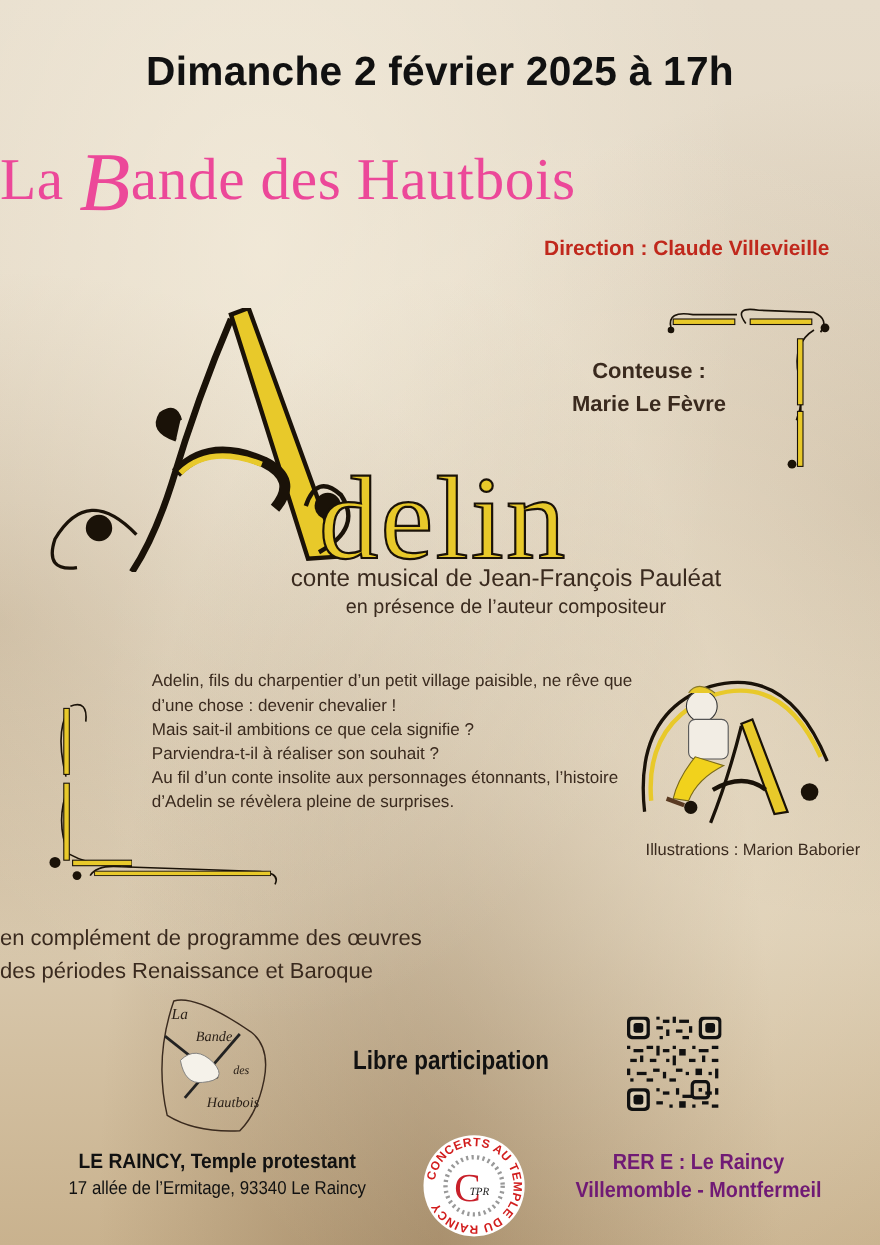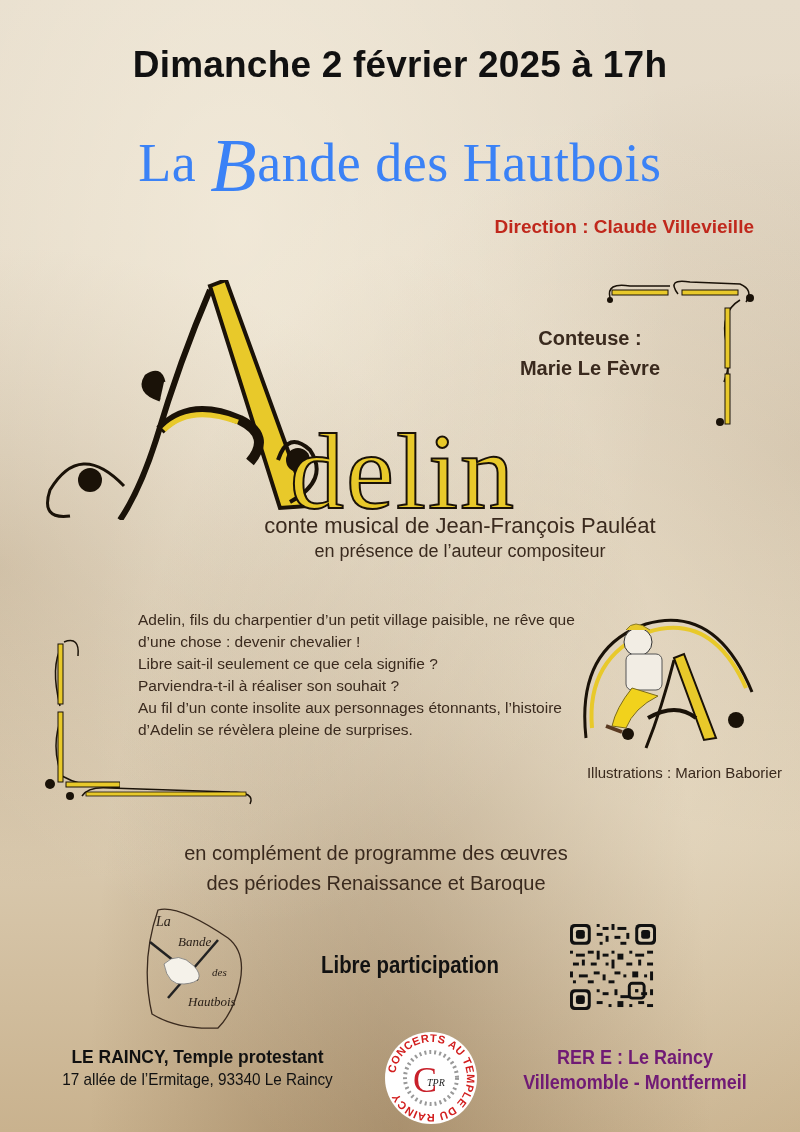--- a/index.html
+++ b/index.html
@@ -17,23 +17,23 @@
       linear-gradient(180deg, #e6dccb 0%, #e2d6c2 40%, #d9c9ae 75%, #c9b28e 100%);
   }
   .abs { position: absolute; }
 
   .date {
     top: 44px; left: 0; width: 800px; text-align: center;
     font-size: 37px; font-weight: bold; color: #111;
     letter-spacing: 0.2px;
   }
   .band-title {
-    top: 132px; left: 0; width: 800px; text-align: center;
+    top: 132px; left: 0; width: 800px; text-align: left;
     font-family: "Liberation Serif", serif;
-    font-size: 54px; color: #3b82f6; letter-spacing: 0.5px;
+    font-size: 54px; color: #ec4899; letter-spacing: 0.5px;
   }
   .band-title .bigB { font-size: 76px; line-height: 0; position: relative; top: 10px; font-style: italic; }
   .direction {
     top: 216px; right: 46px; font-size: 19px; font-weight: bold; color: #c0281c;
   }
   .conteuse {
     top: 323px; left: 480px; width: 220px; text-align: center;
     font-size: 20px; font-weight: bold; color: #3a2a1e; line-height: 30px;
   }
   .adelin-word {
@@ -51,22 +51,22 @@
     font-size: 18px; color: #3a2a1e;
   }
   .story {
     top: 609px; left: 102px; width: 490px;
     font-size: 15.5px; line-height: 22px; color: #3a2a1e; margin-left: 36px;
   }
   .illus-credit {
     top: 764px; right: 18px; font-size: 15px; color: #3a2a1e;
   }
   .complement {
-    top: 838px; left: 0; width: 728px; text-align: center;
-    font-size: 20px; line-height: 30px; color: #3a2a1e; padding-left: 24px;
+    top: 838px; left: 0; width: 728px; text-align: left;
+    font-size: 20px; line-height: 30px; color: #3a2a1e;
   }
   .libre {
     top: 951px; left: 300px; width: 220px; text-align: center;
     font-size: 24px; font-weight: bold; color: #111;
     transform: scaleX(0.85);
   }
   .venue {
     top: 1046px; left: 20px; width: 355px; text-align: center; color: #111;
   }
   .venue .v1 { font-size: 19px; font-weight: bold; display: block; transform: scaleX(0.92); }
@@ -144,21 +144,21 @@
   <rect x="18" y="8" width="5" height="60" fill="#e8c92a" stroke="#1a1208" stroke-width="1"></rect>
   <rect x="18" y="76" width="5" height="70" fill="#e8c92a" stroke="#1a1208" stroke-width="1"></rect>
   <rect x="26" y="146" width="54" height="5" fill="#e8c92a" stroke="#1a1208" stroke-width="1"></rect>
   <circle cx="10" cy="148" r="5" fill="#1a1208"></circle>
   <circle cx="30" cy="160" r="4" fill="#1a1208"></circle>
 </svg>
 
 <div class="abs story">
   <div>Adelin, fils du charpentier d’un petit village paisible, ne rêve que</div>
   <div>d’une chose : devenir chevalier !</div>
-  <div>Libre sait-il seulement ce que cela signifie ?</div>
+  <div>Mais sait-il ambitions ce que cela signifie ?</div>
   <div>Parviendra-t-il à réaliser son souhait ?</div>
   <div>Au fil d’un conte insolite aux personnages étonnants, l’histoire</div>
   <div>d’Adelin se révèlera pleine de surprises.</div>
 </div>
 
 <svg class="abs" style="top:784px;left:80px" width="180" height="24" viewBox="0 0 180 24">
   <path d="M2 12 Q8 2 30 4 L150 8 Q176 8 170 20" fill="none" stroke="#1a1208" stroke-width="1.5"></path>
   <rect x="6" y="8" width="160" height="4" fill="#e8c92a" stroke="#1a1208" stroke-width="0.8"></rect>
 </svg>
 

